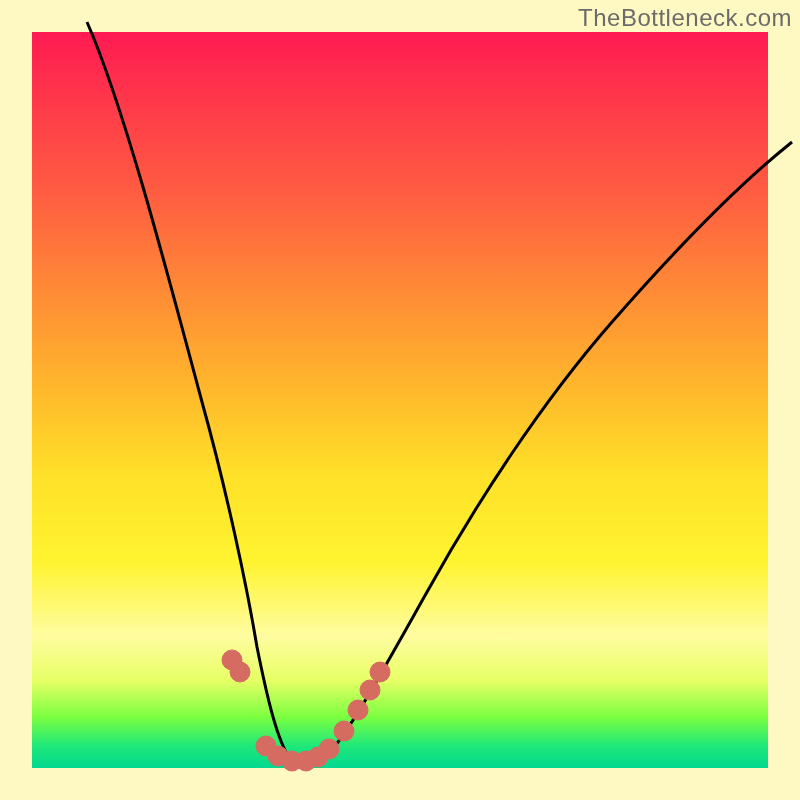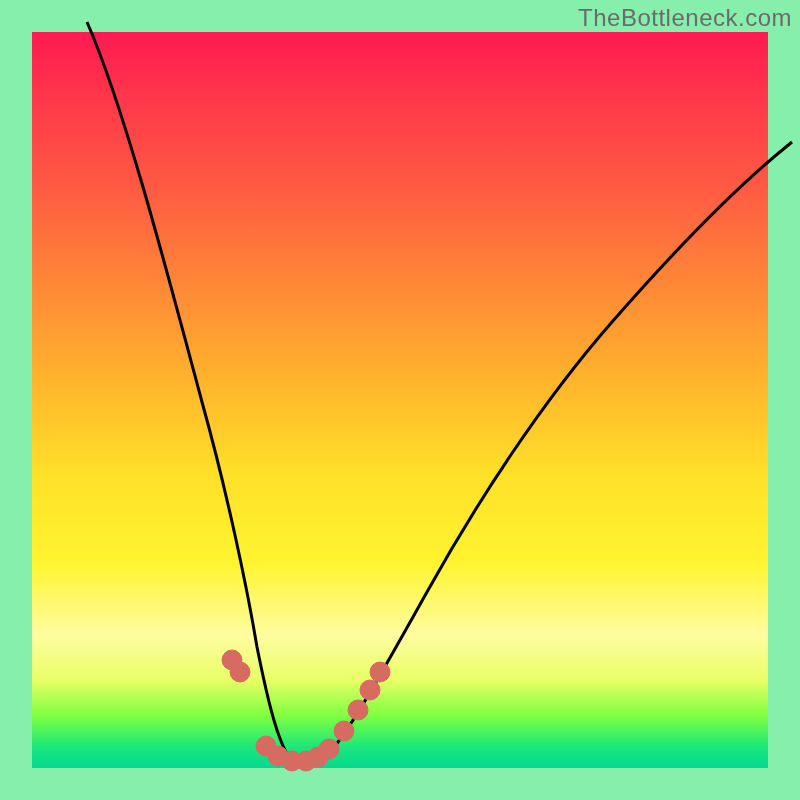--- a/index.html
+++ b/index.html
@@ -10,21 +10,21 @@
     background: #000;
     overflow: hidden;
     font-family: Arial, Helvetica, sans-serif;
   }
   .frame {
     position: absolute;
     left: 0;
     top: 0;
     width: 800px;
     height: 800px;
-    background: #86efac;
+    background: #fef9c3;
   }
   .plot {
     position: absolute;
     left: 32px;
     top: 32px;
     width: 736px;
     height: 736px;
     background: linear-gradient(to bottom,
       #ff1a52 0%,
       #ff3a4a 10%,

